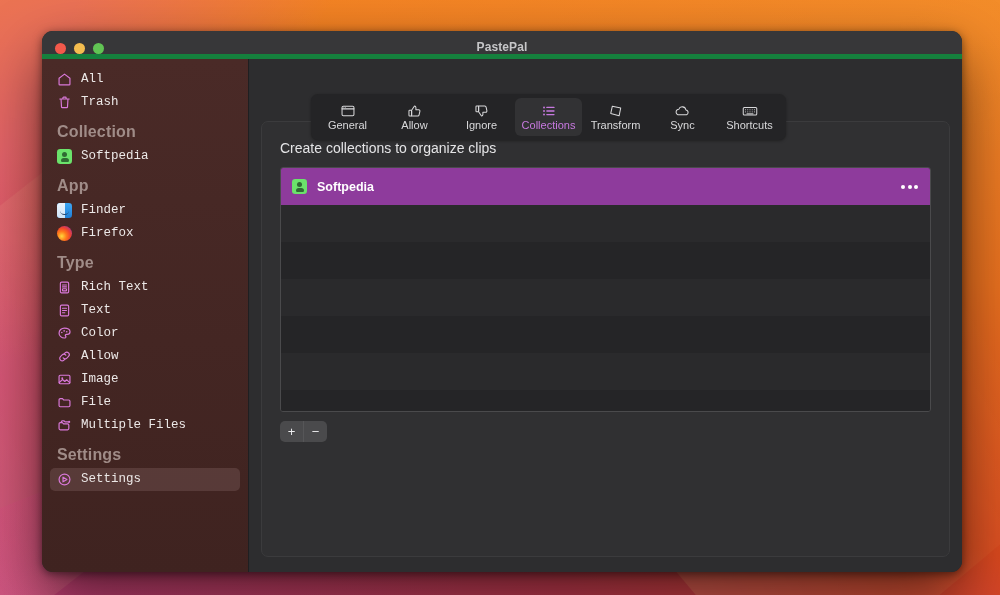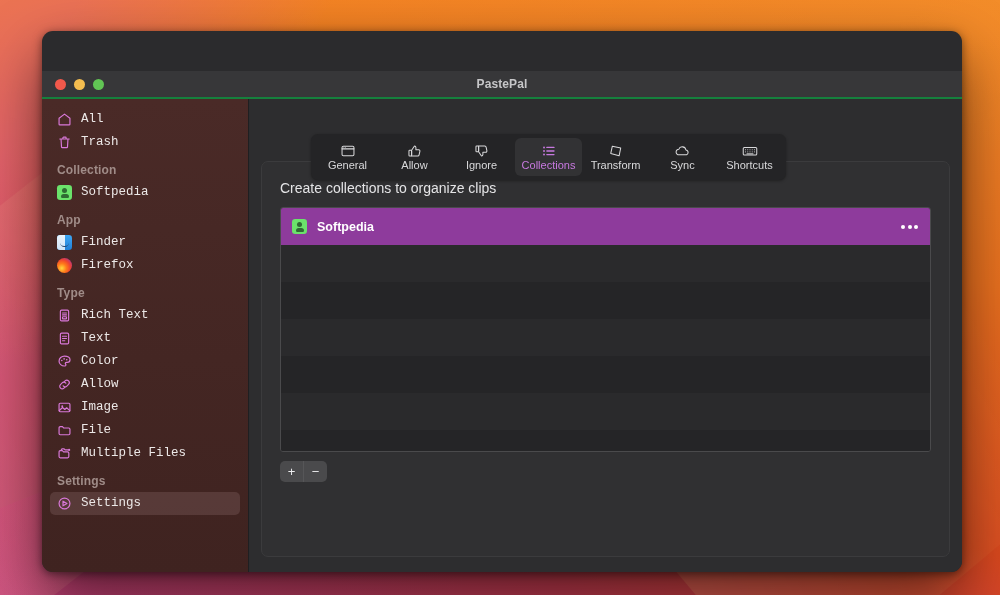--- a/index.html
+++ b/index.html
@@ -38,44 +38,43 @@
   
   .window {
     position: absolute; left: 42px; top: 31px; width: 920px; height: 541px;
     border-radius: 11px; overflow: hidden;
     background: #2b2b2d;
     box-shadow: 0 26px 58px rgba(0,0,0,.55), 0 2px 10px rgba(0,0,0,.5);
     display: flex; flex-direction: column;
   }
   .titlebar {
     height: 28px; flex: 0 0 28px; background: #373739;
-    display: flex; align-items: center; position: relative;
-    border-bottom: 2px solid #15803d;
-    margin-top: 40px;
+    display: flex; align-items: flex-end; position: relative;
+    border-bottom: 5px solid #15803d;
   }
   .lights { display: flex; gap: 8px; padding-left: 13px; }
   .light { width: 11px; height: 11px; border-radius: 50%; }
   .light.red { background: #f2594b; }
   .light.yellow { background: #f4bd4f; }
   .light.green { background: #61c454; }
   .title {
     position: absolute; left: 0; right: 0; text-align: center;
     font-size: 12px; font-weight: bold; color: #c6c6c8; letter-spacing: .1px;
   }
   .body-row { flex: 1; display: flex; min-height: 0; }
 
   
   .sidebar {
     width: 207px; flex: 0 0 207px;
     background: linear-gradient(180deg, #4a2a27 0%, #442623 55%, #3f2320 100%);
     border-right: 1px solid #1f1f21;
     padding: 9px 0 0 0; overflow: hidden;
   }
   .sb-group-label {
-    font-size: 12px; color: #a08c88; font-weight: bold;
+    font-size: 16px; color: #a08c88; font-weight: bold;
     padding: 9px 0 4px 15px; letter-spacing: .15px;
   }
   .sb-item {
     height: 23px; margin: 0 8px; padding: 0 7px;
     display: flex; align-items: center; gap: 9px;
     border-radius: 5px; color: #ece8e7; font-size: 12.5px; font-family: Liberation Mono, monospace;
   }
   .sb-item.selected { background: rgba(255,225,220,.12); }
   .sb-ico { width: 15px; height: 15px; flex: 0 0 15px; display: block; }
   .sb-label { line-height: 1; }

